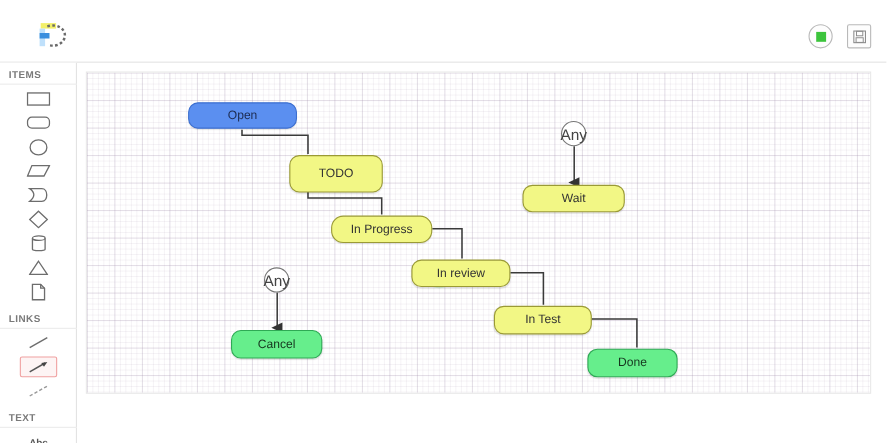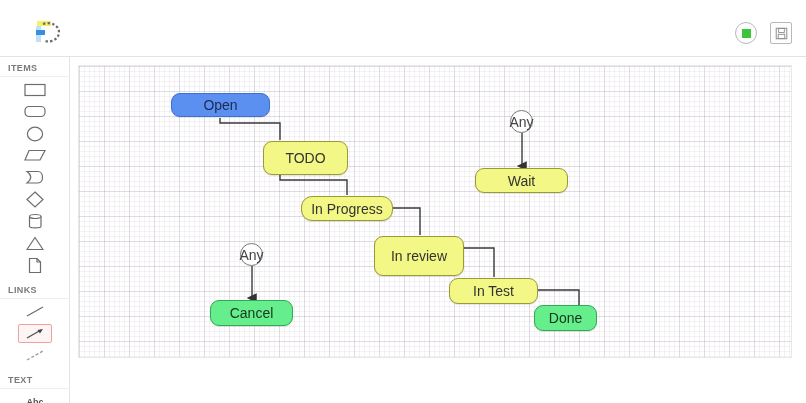--- a/index.html
+++ b/index.html
@@ -133,21 +133,21 @@
     left: 0; top: 0;
     width: 714px; height: 293px;
   }
 
   .node {
     position: absolute;
     display: flex;
     align-items: center;
     justify-content: center;
     border-radius: 9px;
-    font-size: 14px;
+    font-size: 11px;
     color: #333333;
     cursor: pointer;
     box-shadow: 0 1px 1px rgba(0,0,0,0.10);
   }
   .node.blue   { background: #5b8ff0; border: 1px solid #3c6fd0; color: #1c2b50; }
   .node.yellow { background: #f2f785; border: 1px solid #9a9a35; }
   .node.green  { background: #66ee8c; border: 1px solid #2faa55; color: #16361f; }
 
   .any-node {
     position: absolute;
@@ -305,23 +305,23 @@
           <path d="M 314 142 L 341 142 L 341 169" fill="none" stroke="#3a3a3a" stroke-width="1.4"></path>
           <path d="M 385 182 L 415 182 L 415 211" fill="none" stroke="#3a3a3a" stroke-width="1.4"></path>
           <path d="M 459 224 L 500 224 L 500 250" fill="none" stroke="#3a3a3a" stroke-width="1.4"></path>
           <path d="M 443 67 L 443 100" fill="none" stroke="#3a3a3a" stroke-width="1.4" marker-end="url(#arrowhead)"></path>
           <path d="M 173 200 L 173 232" fill="none" stroke="#3a3a3a" stroke-width="1.4" marker-end="url(#arrowhead)"></path>
         </svg>
     <div class="drop-hint" style="left: 308px; top: 171px;"></div>
         <div class="node blue" style="left: 92px; top: 27px; width: 99px; height: 24px;">Open</div>
         <div class="node yellow" style="left: 159px; top: 75px; width: 85px; height: 34px; margin-left: 25px;">TODO</div>
         <div class="node yellow" style="left: 222px; top: 130px; width: 92px; height: 25px; border-radius: 11px;">In Progress</div>
-        <div class="node yellow" style="left: 295px; top: 170px; width: 90px; height: 40px;">In review</div>
+        <div class="node yellow" style="left: 295px; top: 170px; width: 90px; height: 25px;">In review</div>
         <div class="node yellow" style="left: 370px; top: 212px; width: 89px; height: 26px;">In Test</div>
-        <div class="node green" style="left: 455px; top: 239px; width: 63px; height: 26px;">Done</div>
+        <div class="node green" style="left: 455px; top: 251px; width: 82px; height: 26px;">Done</div>
         <div class="node yellow" style="left: 396px; top: 102px; width: 93px; height: 25px;">Wait</div>
         <div class="node green" style="left: 131px; top: 234px; width: 83px; height: 26px;">Cancel</div>
         <div class="any-node" style="left: 431px; top: 44px;">Any</div>
         <div class="any-node" style="left: 161px; top: 177px;">Any</div>
       </div>
   </div>
 
 </div>
 
 </body></html>

